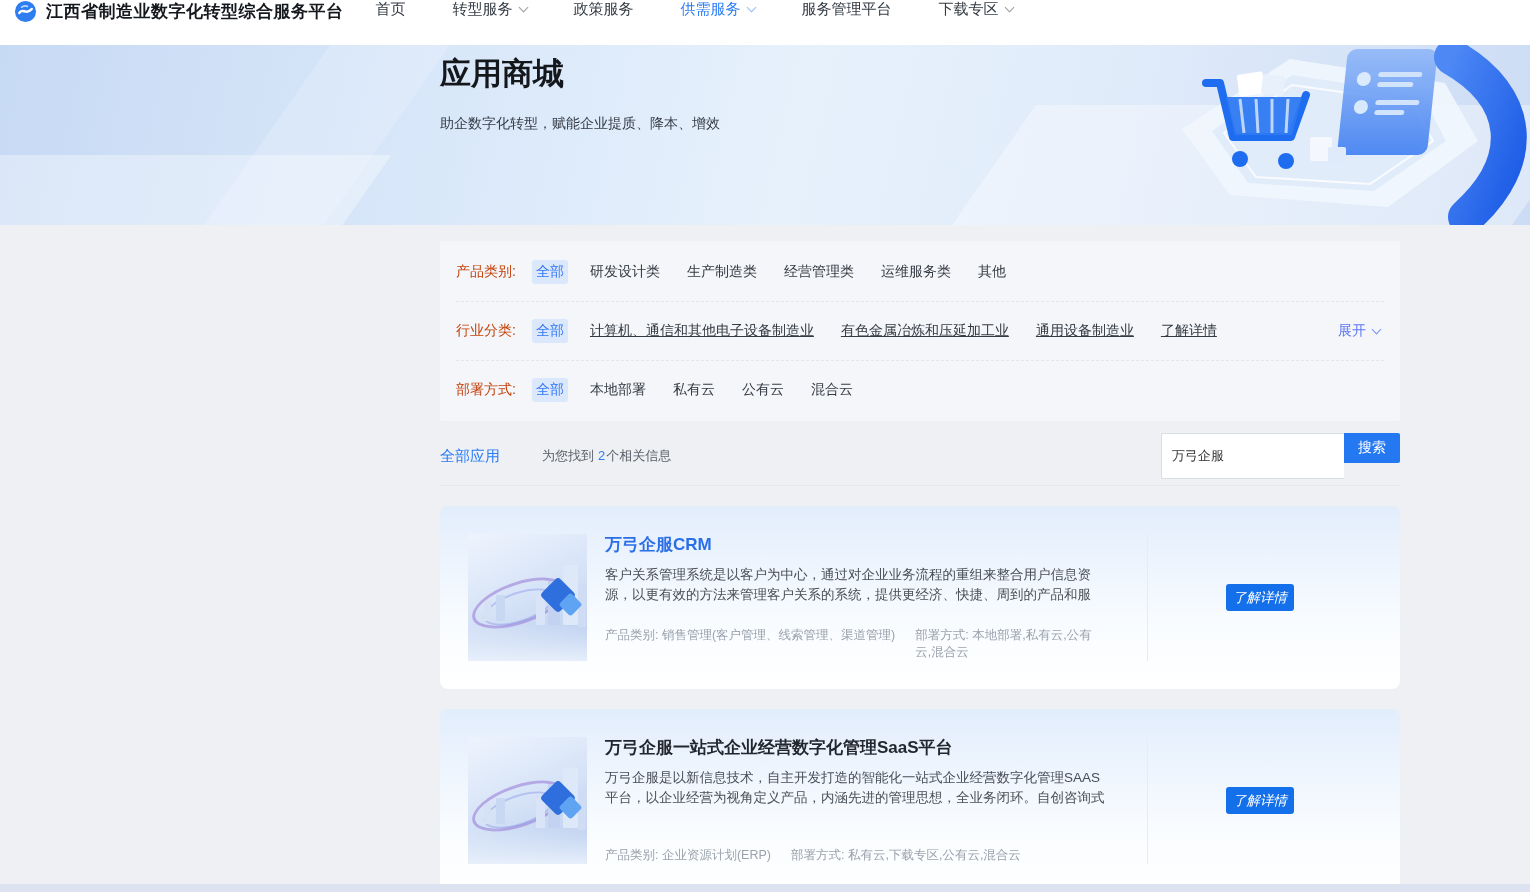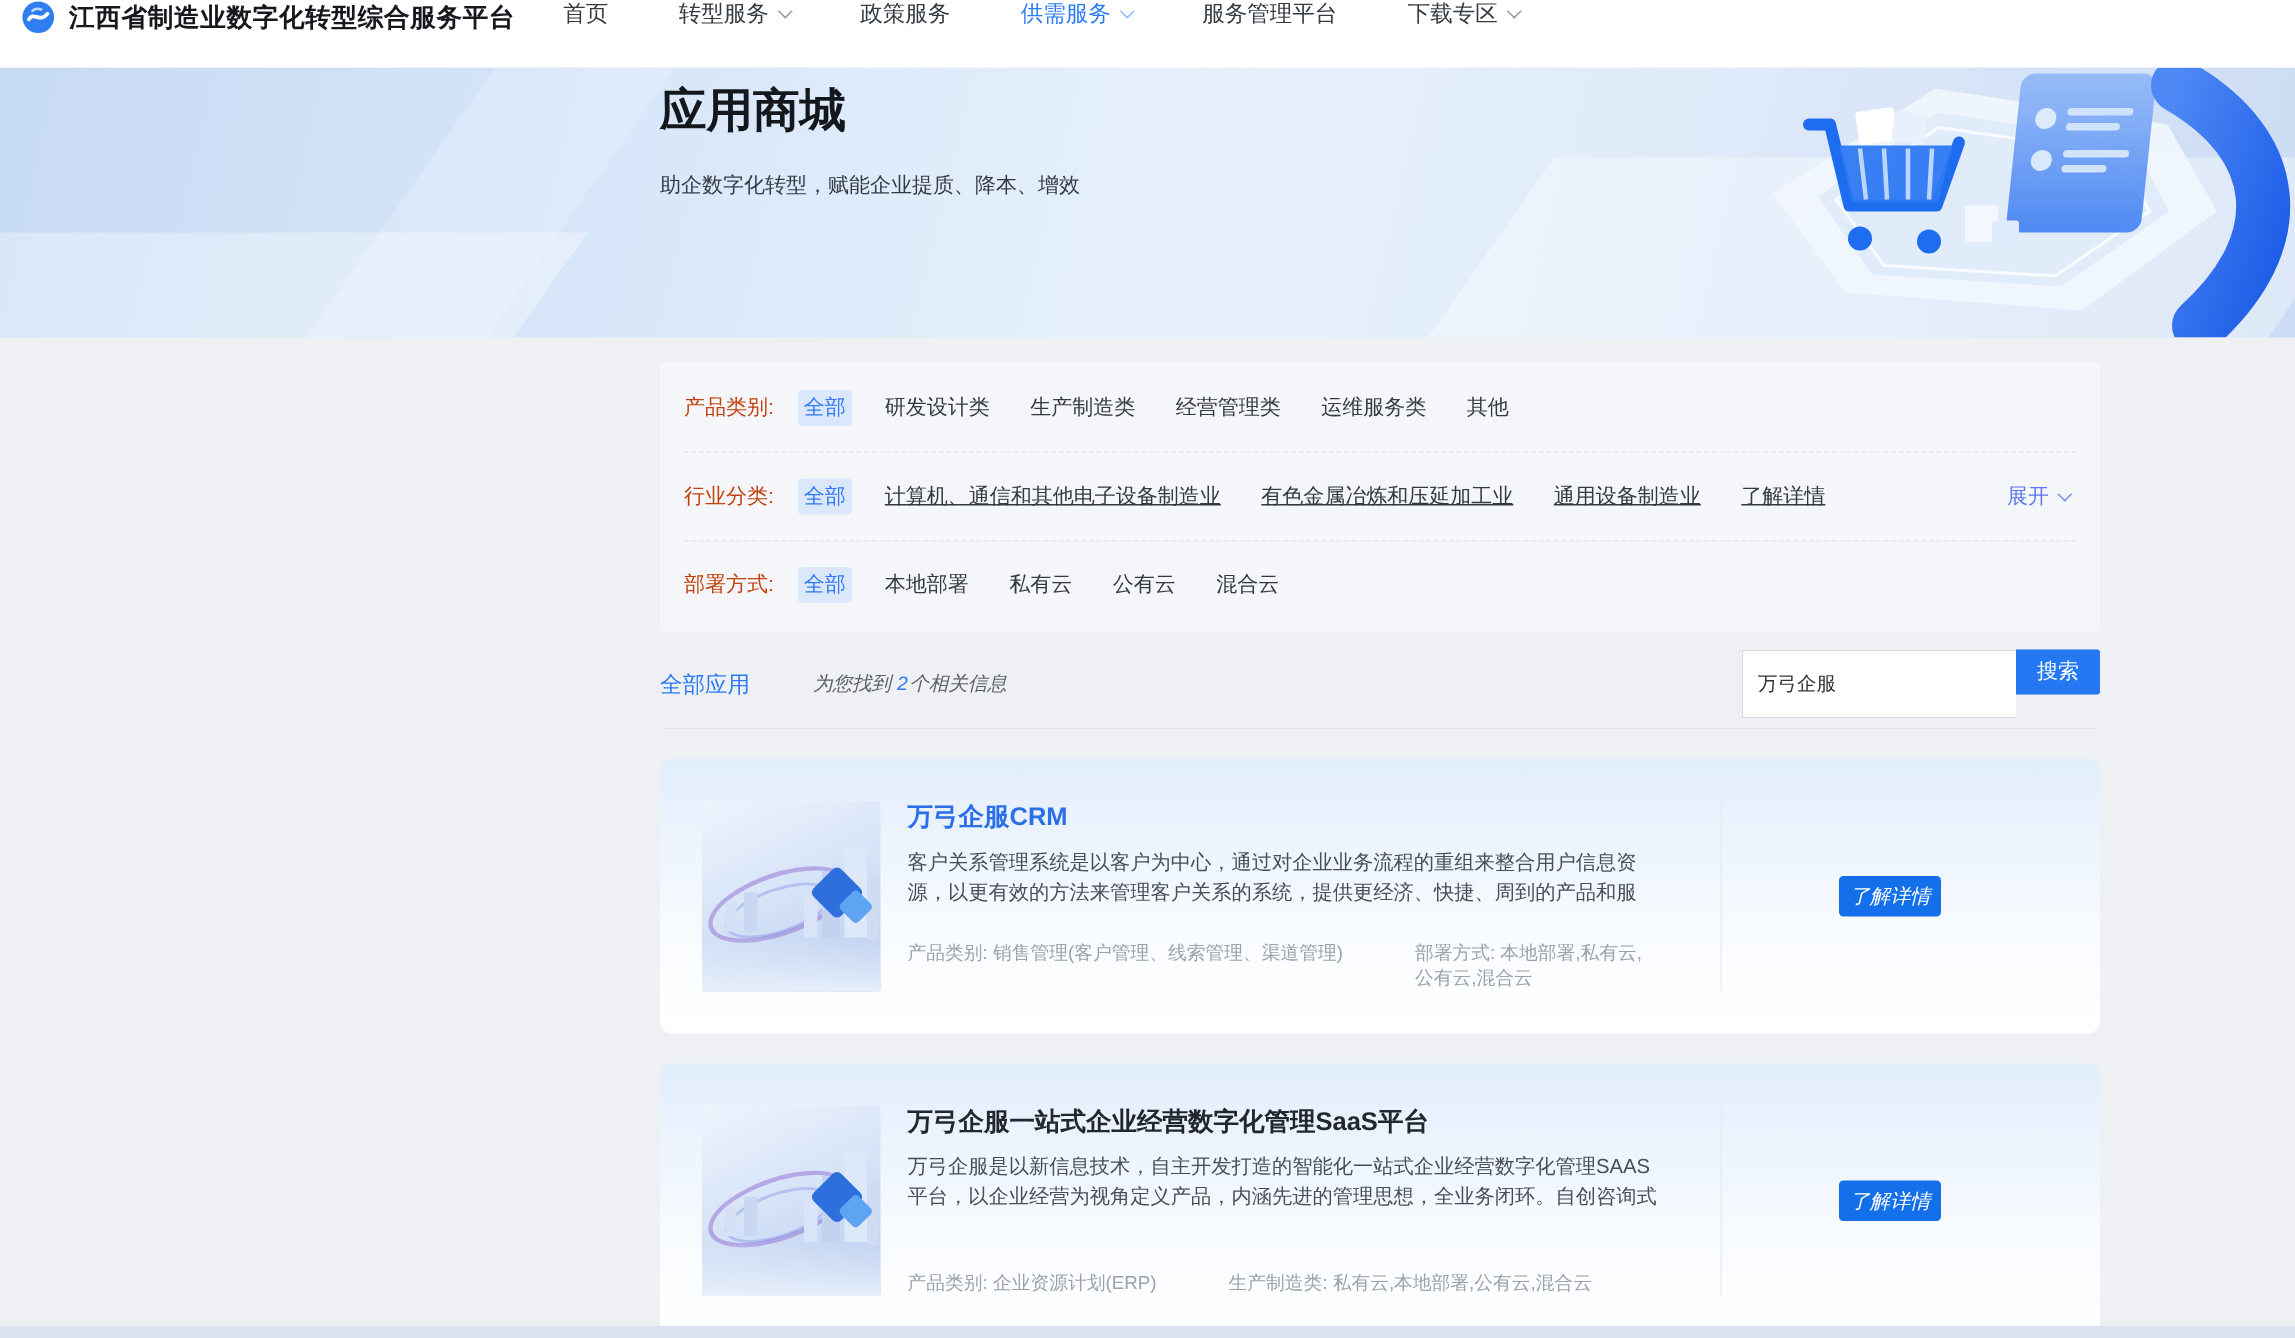--- a/index.html
+++ b/index.html
@@ -35,21 +35,21 @@
   .filter-row:last-child { border-bottom:none; }
   .filter-label { color:#c2410c; margin-right:16px; white-space:nowrap; }
   .chip { color:#333a42; margin-right:27px; cursor:pointer; white-space:nowrap; }
   .chip.active { background:#dbe8fb; color:#3478f6; padding:3px 4px; border-radius:3px; margin-right:22px; }
   .chip.u { text-decoration:underline; }
   .expand-link { position:absolute; right:4px; color:#5d78f4; font-size:14px; cursor:pointer; display:flex; align-items:center; }
   .expand-link .chev { opacity:.8; }
   
   .results-bar { margin-top:20px; display:flex; align-items:center; height:30px; }
   .results-tab { color:#2b7cf6; font-size:15px; cursor:pointer; }
-  .results-summary { margin-left:42px; font-size:13px; color:#5a6068;font-style:italic; }
+  .results-summary { margin-left:42px; font-size:13px; color:#5a6068; }
   .results-summary .count { color:#2b7cf6; margin:0 1px 0 4px; }
   .searchbox { margin-left:auto; display:flex; }
   .search-input { width:183px; height:46px; border:1px solid #d9dde4; border-right:none; border-radius:2px 0 0 2px; padding:0 10px; font-size:13px; color:#333; outline:none; font-family:inherit; background:#fff; }
   .search-btn { width:56px; height:30px; background:#2478f2; color:#fff; border:none; border-radius:0 2px 2px 0; font-size:14px; cursor:pointer; font-family:inherit; }
   .hr { margin-top:14px; border-top:1px solid #e4e7ec; }
   
   .card { margin-top:20px; display:flex; padding:28px; border-radius:8px;
     background:linear-gradient(180deg,#e2edfc 0%,#f9fcff 65%,#ffffff 100%); cursor:pointer; }
   .thumb { width:119px; height:127px; border-radius:2px; position:relative; overflow:hidden; flex:none;
     background:linear-gradient(155deg,#eef4fd 0%,#d6e3f7 48%,#b7caee 100%); }
@@ -62,21 +62,21 @@
   .b6 { left:28px;  bottom:40px; width:9px;  height:26px; background:#c8d7f2; }
   .ring { position:absolute; left:2px; top:48px; width:98px; height:42px; border:3px solid rgba(150,118,214,.55); border-radius:50%; transform:rotate(-19deg); }
   .ring2 { position:absolute; left:14px; top:58px; width:74px; height:30px; border:2px solid rgba(130,140,230,.4); border-radius:50%; transform:rotate(-19deg); }
   .cry1 { position:absolute; right:16px; top:48px; width:26px; height:26px; background:#2e6fdd; transform:rotate(45deg); border-radius:4px; }
   .cry2 { position:absolute; right:8px; top:62px; width:17px; height:17px; background:#5ea4f2; transform:rotate(45deg); border-radius:3px; }
   .refl { position:absolute; left:0; bottom:0; width:100%; height:36px; background:linear-gradient(180deg,rgba(236,243,252,0),rgba(233,241,251,.95)); }
   .card-body { margin-left:18px; width:500px; display:flex; flex-direction:column; min-height:127px; }
   .card-title { font-size:17px; font-weight:bold; color:#22272e; line-height:22px; }
   .card-title.hl { color:#2b6fe8; }
   .card-desc { margin-top:9px; font-size:13.5px; line-height:20px; color:#484e57; max-height:40px; overflow:hidden; }
-  .card-meta { margin-top:auto; padding-top:12px; display:flex; gap:48px; font-size:12.5px; line-height:17px; color:#9ba2ac; }
+  .card-meta { margin-top:auto; padding-top:12px; display:flex; gap:20px; font-size:12.5px; line-height:17px; color:#9ba2ac; }
   .meta-deploy { flex:1; min-width:0; }
   .btn-col { margin-left:auto; align-self:stretch; width:225px; border-left:1px solid #e7ebf2; display:flex; align-items:center; justify-content:center; }
   .detail-btn { width:68px; height:27px; background:#1470ea; color:#fff; border:none; border-radius:3px; font-size:13.5px; cursor:pointer; font-family:inherit;font-style:italic; }
   .footer-strip { position:absolute; left:0; bottom:0; width:100%; height:8px; background:#dce2f0; }
 </style>
 </head>
 <body>
 
 <div class="header">
   <div class="brand">
@@ -247,21 +247,21 @@
         <div class="bld b6"></div>
       <div class="cry1"></div>
         <div class="cry2"></div>
         <div class="refl"></div>
     </div>
     <div class="card-body">
       <div class="card-title">万弓企服一站式企业经营数字化管理SaaS平台</div>
       <div class="card-desc">万弓企服是以新信息技术，自主开发打造的智能化一站式企业经营数字化管理SAAS平台，以企业经营为视角定义产品，内涵先进的管理思想，全业务闭环。自创咨询式软件...</div>
       <div class="card-meta">
         <span class="meta-category">产品类别: 企业资源计划(ERP)</span>
-        <span class="meta-deploy">生产制造类: 私有云,本地部署,公有云,混合云</span>
+        <span class="meta-deploy">部署方式: 私有云,下载专区,公有云,混合云</span>
       </div>
     </div>
     <div class="btn-col">
       <button class="detail-btn">了解详情</button>
     </div>
   </div>
 
 </div>
 
 <div class="footer-strip"></div>

